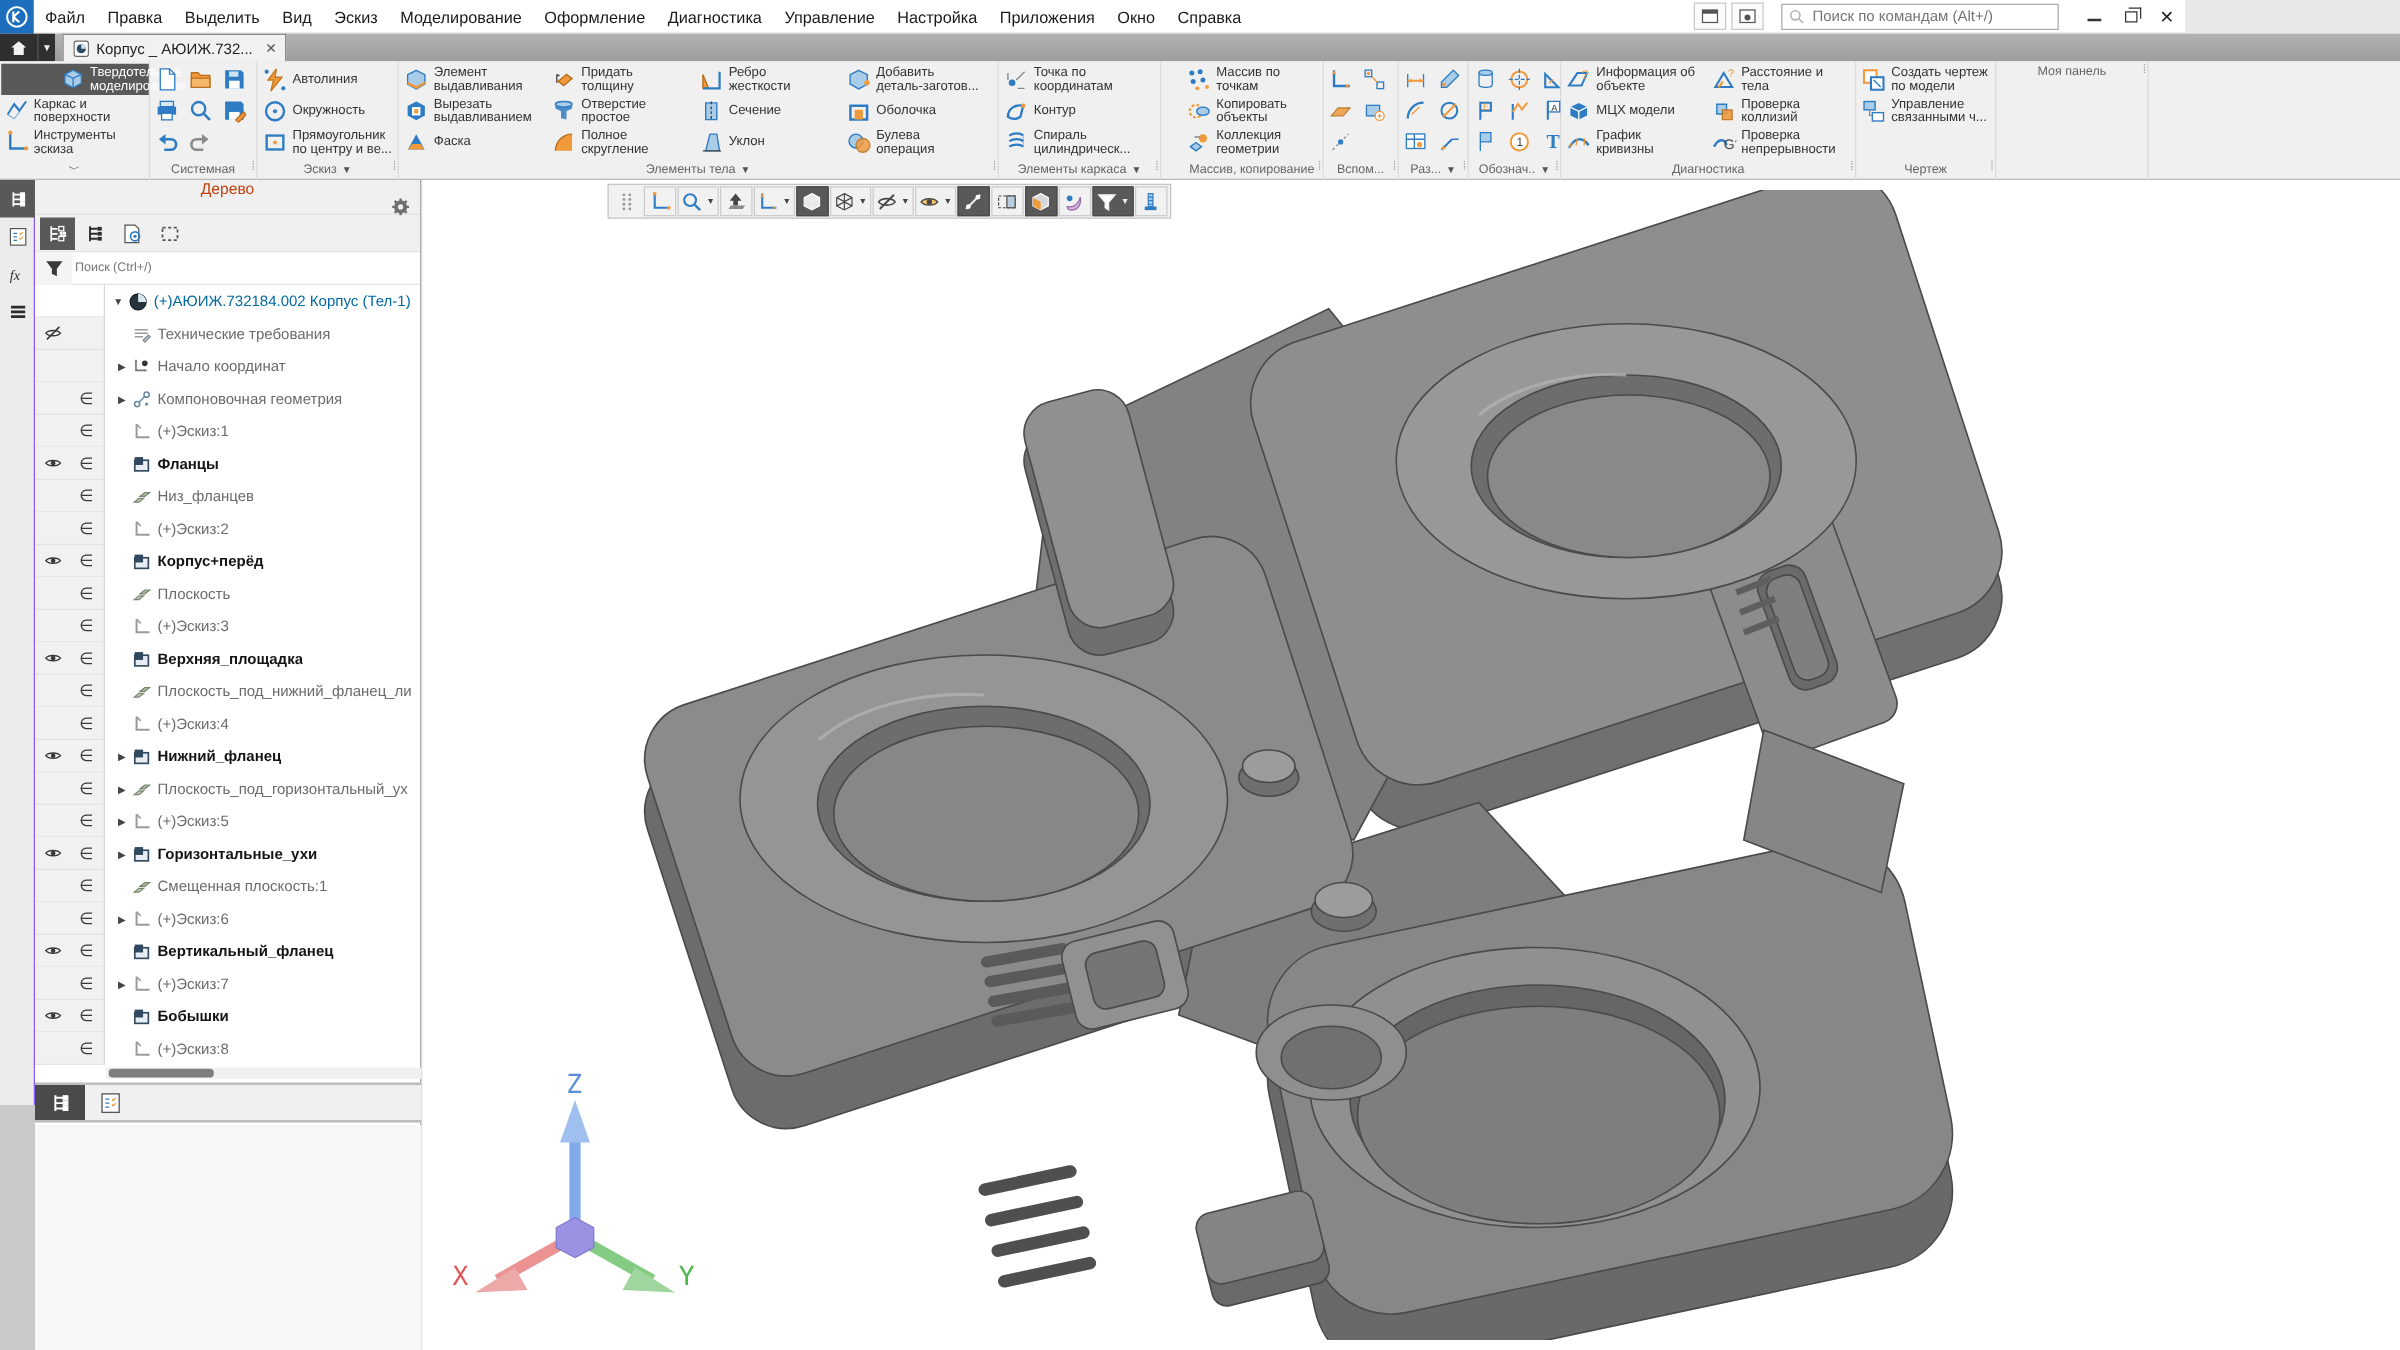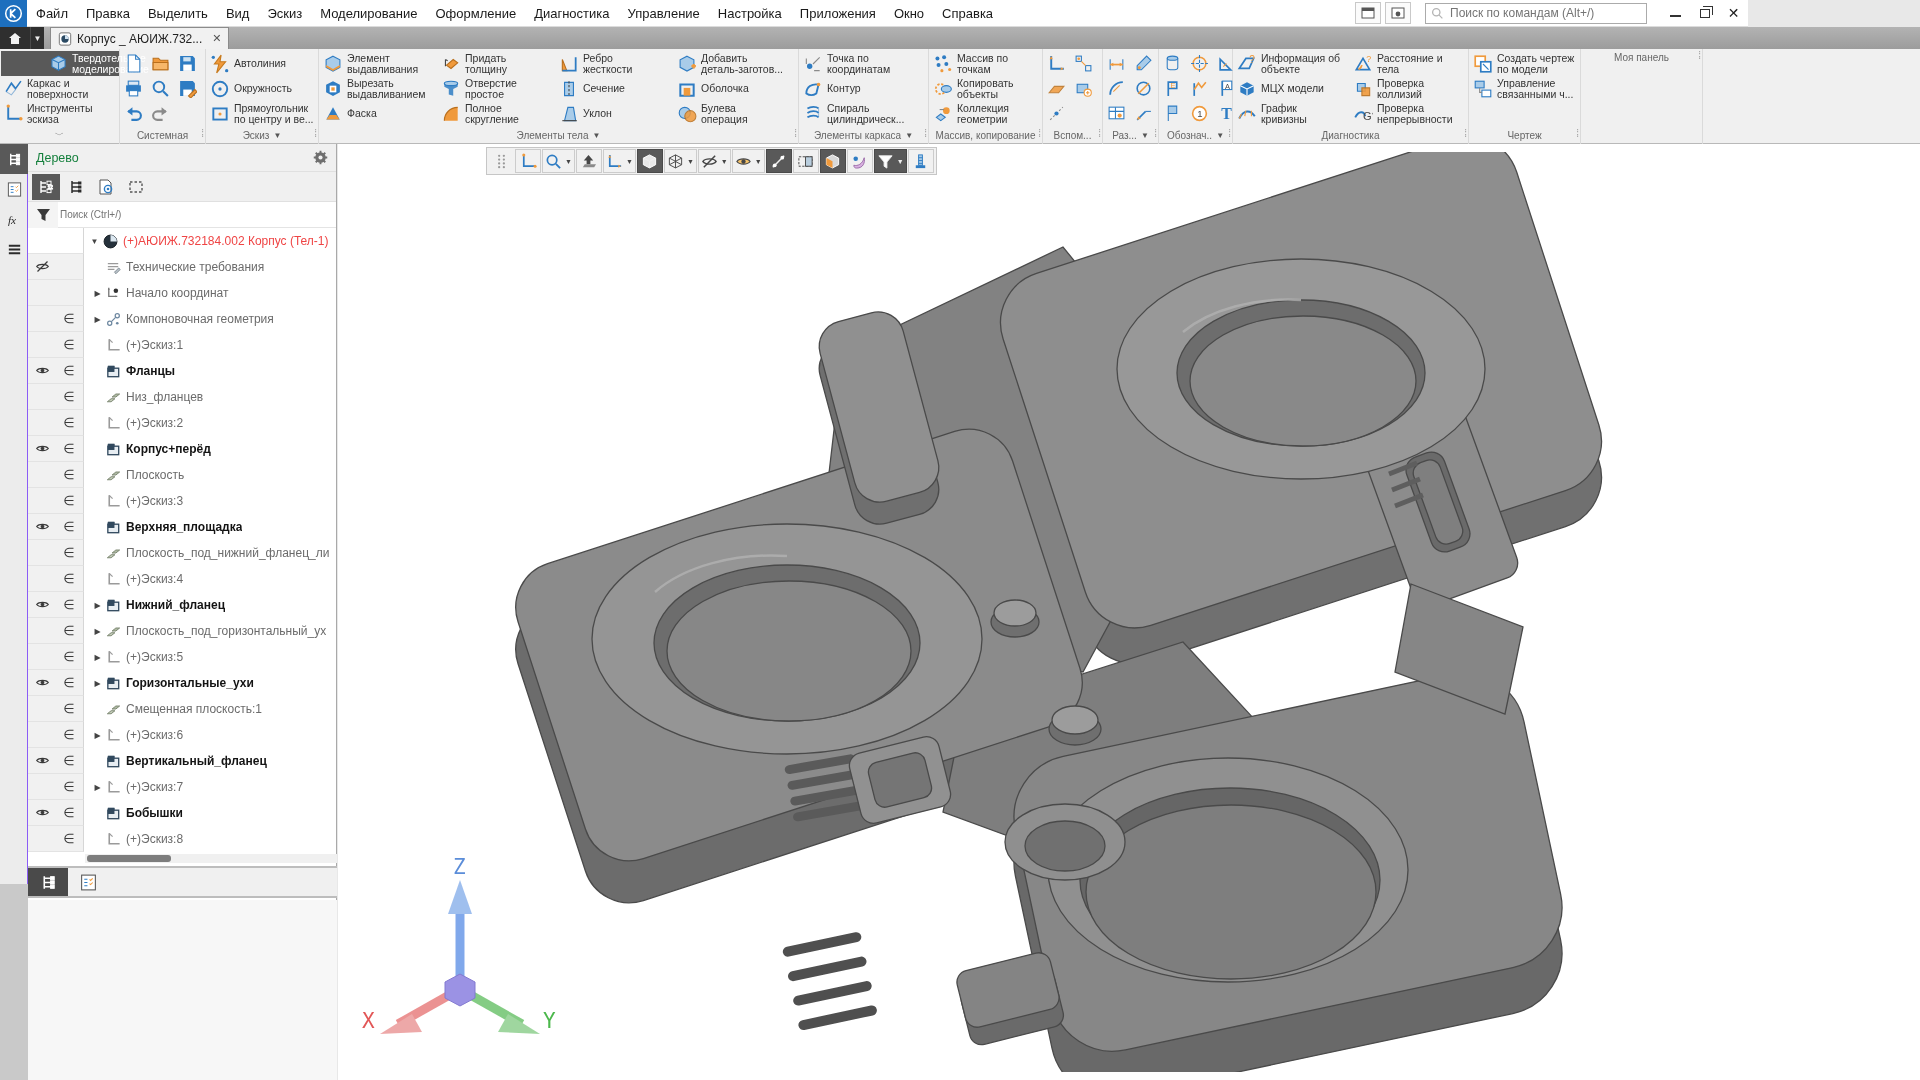--- a/index.html
+++ b/index.html
@@ -52,21 +52,21 @@
   .mode-btn .rlabel{font-size:10.5px;line-height:11px;color:#333;white-space:nowrap;}
   .chev{transform:rotate(0deg);color:#555;font-size:9px;}
   
   #leftstrip{position:absolute;left:0;top:144px;width:28px;height:936px;background:#ececec;border-right:1px solid #8b5cf6;}
   .strip-btn{width:28px;height:30px;display:flex;align-items:center;justify-content:center;}
   .strip-btn.active{background:#595959;}
   .strip-btn .ric{width:17px;height:17px;}
   #strip-lower{position:absolute;left:0;top:740px;width:28px;height:196px;background:#c9c9c9;}
   
   #treepanel{position:absolute;left:28px;top:144px;width:309px;height:936px;background:#fff;border-right:1px solid #a9a9a9;}
-  #tree-header{height:28px;background:#f0f0f0;display:flex;align-items:center;padding:0 8px;font-size:12.5px;color:#15803d;border-bottom:1px solid #e0e0e0;}
+  #tree-header{height:28px;background:#f0f0f0;display:flex;align-items:center;padding:0 8px;font-size:12.5px;color:#c2410c;border-bottom:1px solid #e0e0e0;flex-direction:column;}
   #tree-gear{margin-left:auto;width:15px;height:15px;}
   #tree-tools{height:30px;background:#f0f0f0;display:flex;align-items:center;padding-left:4px;border-bottom:1px solid #e0e0e0;}
   .ttool{width:28px;height:26px;display:flex;align-items:center;justify-content:center;margin-right:2px;}
   .ttool.active{background:#595959;}
   .ttool .ric{width:18px;height:18px;}
   #tree-search{height:26px;display:flex;align-items:center;border-bottom:1px solid #e4e4e4;background:#fff;}
   #tree-filter{width:30px;height:26px;display:flex;align-items:center;justify-content:center;background:#f4f4f4;}
   #tree-search input{border:none;outline:none;flex:1;font-size:10px;color:#9a9a9a;padding-left:2px;font-family:"Liberation Sans",sans-serif;}
   #tree-rows{position:absolute;top:84px;left:0;width:309px;}
   .trow{height:26px;display:flex;align-items:stretch;font-size:12px;}
@@ -74,21 +74,21 @@
     display:flex;align-items:center;}
   .geye{width:28px;display:flex;align-items:center;justify-content:center;}
   .geye svg{width:15px;height:15px;}
   .gelem{width:26px;display:flex;align-items:center;justify-content:center;font-size:13px;color:#3a3a3a;}
   .tcontent{flex:1;display:flex;align-items:center;padding-left:7px;overflow:hidden;white-space:nowrap;}
   .tcontent.root{padding-left:4px;}
   .texp{width:13px;flex:none;font-size:8px;color:#444;text-align:center;}
   .tic{width:17px;height:17px;flex:none;margin:0 4px 0 1px;}
   .tlabel{color:#6b6b6b;overflow:hidden;text-overflow:clip;}
   .tlabel.bold{color:#141414;font-weight:bold;}
-  .tlabel.black{color:#ef4444;}
+  .tlabel.black{color:#0369a1;}
   #tree-hscroll{position:absolute;left:57px;top:710px;width:252px;height:9px;background:#f0f0f0;}
   #tree-hscroll .thumb{position:absolute;left:2px;top:1px;width:84px;height:7px;background:#7d7d7d;border-radius:3px;}
   #tree-tabs{position:absolute;left:0;top:722px;width:309px;height:32px;background:#f0f0f0;border-top:2px solid #bdbdbd;border-bottom:2px solid #bdbdbd;display:flex;}
   .btab{width:40px;height:28px;display:flex;align-items:center;justify-content:center;}
   .btab.active{background:#4a4a4a;}
   .btab .ric{width:19px;height:19px;}
   #tree-below{position:absolute;left:0;top:756px;width:309px;height:180px;background:#f7f7f7;}
   
   #viewport{position:absolute;left:338px;top:144px;width:1582px;height:936px;background:#ffffff;overflow:hidden;}
   #vp-toolbar{position:absolute;left:148px;top:3px;display:flex;align-items:center;background:#f1f1f1;border:1px solid #c6c6c6;padding:1px;}
@@ -490,21 +490,21 @@
             </span>
           </div>
         </div>
       </div>
       <div class="rsec-label">
         <span>Элементы каркаса</span>
         <span class="larrow">▼</span>
         <span class="sepdots">⁞</span>
       </div>
     </div>
-    <div class="rsec" style="width: 114px;">
+    <div class="rsec" style="width: 114px; margin-left: 16px;">
       <div class="rsec-content">
         <div class="rcol" style="width: 112px;">
           <div class="rbtn">
             <span class="ric"><svg viewBox="0 0 18 18" width="100%" height="100%">
                 <circle cx="4" cy="4" r="1.8" fill="#2e7cc3"></circle>
                 <circle cx="10" cy="3" r="1.8" fill="#2e7cc3"></circle>
                 <circle cx="5" cy="10" r="1.8" fill="#2e7cc3"></circle>
                 <circle cx="12" cy="9" r="1.8" fill="#2e7cc3"></circle>
                 <circle cx="8" cy="15" r="1.4" fill="#f09a3c"></circle>
                 <circle cx="15" cy="14" r="1.4" fill="#f09a3c"></circle>

